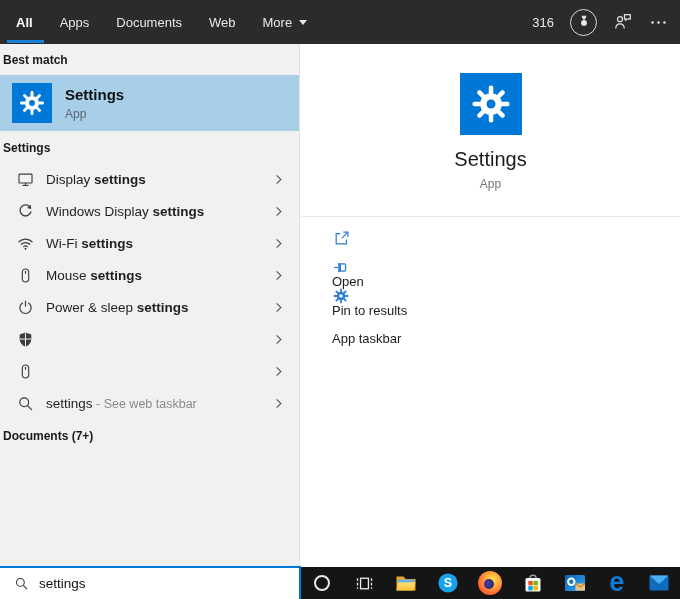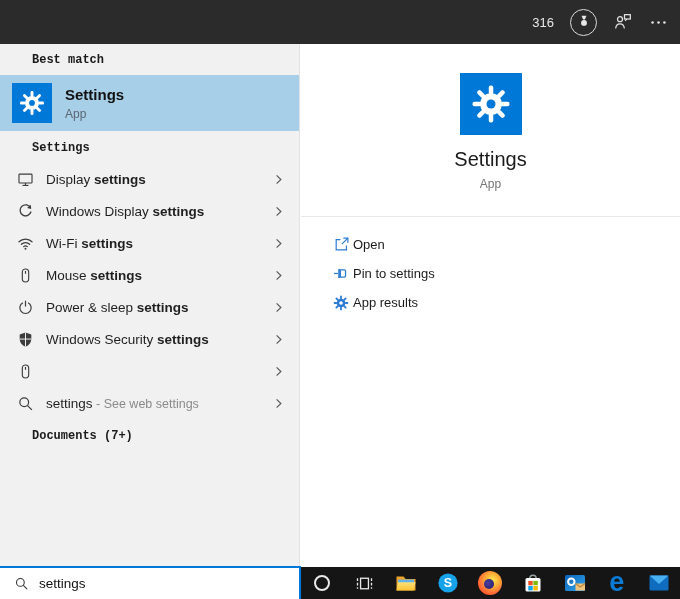--- a/index.html
+++ b/index.html
@@ -13,42 +13,42 @@
   .tab.active{color:#fff;font-weight:bold;}
   .tab.active::after{content:"";position:absolute;left:-9px;right:-11px;bottom:1px;height:3.5px;background:#1b80d7;}
   .tab .caret{width:0;height:0;border-left:4.5px solid transparent;border-right:4.5px solid transparent;border-top:5px solid #e6e6e6;margin-left:7px;}
   .tb-right{position:absolute;right:12px;top:0;height:100%;display:flex;align-items:center;gap:16px;}
   .points{font-size:13px;color:#e8e8e8;}
   .badge{width:27px;height:27px;border:1.6px solid #dcdcdc;border-radius:50%;display:flex;align-items:center;justify-content:center;}
   .ic{display:block;}
 
   
   .left{position:absolute;left:0;top:44px;width:300px;height:522px;background:#f1f1f1;border-right:1px solid #e2e2e2;}
-  .sec-h{font-size:12px;font-weight:bold;color:#1a1a1a;padding:10px 16px 8px 32px;font-family:Liberation Mono, monospace;}
+  .sec-h{font-size:12px;font-weight:bold;color:#1a1a1a;padding:10px 16px 8px 3px;}
   .sec-h.first{padding-top:9px;}
   .bm-row{height:56px;background:#a8cfe8;display:flex;align-items:center;padding-left:12px;gap:13px;cursor:default;}
   .tile{background:#0078d7;display:flex;align-items:center;justify-content:center;}
   .tile.sm{width:40px;height:40px;}
   .bm-title{font-size:15px;font-weight:600;color:#111;line-height:1.2;}
   .bm-sub{font-size:12px;color:#5a6673;margin-top:3px;}
   .row{height:32px;display:flex;align-items:center;padding:0 13px 0 16px;cursor:default;}
   .ric{width:19px;display:flex;justify-content:center;color:#3c3c3c;}
   .rtext{margin-left:11px;font-size:13.5px;color:#1f1f1f;white-space:pre;}
   .rtext b{font-weight:bold;}
   .rtext .dim{color:#8a8a8a;font-size:12.5px;}
   .chev{margin-left:auto;color:#5a5a5a;display:flex;}
 
   
   .right{position:absolute;left:301px;top:44px;width:379px;height:523px;background:#fff;}
   .tile.lg{width:62px;height:62px;margin:29px auto 0 auto;}
   .r-title{text-align:center;font-size:20px;color:#1a1a1a;margin-top:13px;}
   .r-sub{text-align:center;font-size:12px;color:#767676;margin-top:6px;}
   .r-div{height:1px;background:#e8e8e8;margin-top:25px;}
   .actions{padding:13px 0 0 31px;}
-  .act{height:29px;display:flex;align-items:center;gap:3px;cursor:default;}
+  .act{height:29px;display:flex;align-items:flex-start;gap:27px;cursor:default;flex-direction:column;}
   .aic{color:#2b7cd3;display:flex;width:18px;justify-content:center;}
   .alabel{font-size:13px;color:#1b1b1b;}
 
   
   .searchbox{position:absolute;left:0;top:566px;width:301px;height:33px;background:#fff;border-top:2px solid #0078d7;border-right:2px solid #0078d7;display:flex;align-items:center;padding-left:14px;gap:10px;}
   .searchbox svg{color:#333;}
   .searchbox input{border:none;outline:none;background:transparent;font-size:13.5px;color:#111;width:230px;padding:0;}
 
   
   .taskbar{position:absolute;left:301px;top:567px;width:379px;height:32px;background:#151515;display:flex;align-items:center;justify-content:space-around;}
@@ -150,20 +150,30 @@
     <linearGradient id="gOut" x1="0" y1="0" x2="1" y2="1">
       <stop offset="0" stop-color="#0b63b8"></stop>
         <stop offset="1" stop-color="#31a6f0"></stop>
     </linearGradient>
   </defs>
 </svg>
 
 <div class="screen">
 
   <div class="topbar">
+    <div class="tabs">
+      <div class="tab active">All</div>
+      <div class="tab">Apps</div>
+      <div class="tab">Documents</div>
+      <div class="tab">Web</div>
+      <div class="tab">
+          <span>More</span>
+          <span class="caret"></span>
+        </div>
+    </div>
     <div class="tb-right">
       <span class="points">316</span>
       <span class="badge" style="color:#e8e8e8">
           <svg class="ic" width="16" height="16">
             <use href="#i-medal"></use>
           </svg>
         </span>
       <span style="color:#e2e2e2">
           <svg class="ic" width="20" height="20">
             <use href="#i-feedback"></use>
@@ -258,21 +268,20 @@
             <use href="#i-chevron"></use>
           </svg>
         </span>
     </div>
     <div class="row">
       <span class="ric">
           <svg class="ic" width="17" height="17">
             <use href="#i-shield"></use>
           </svg>
         </span>
-      <span class="rtext"><span>Windows Security </span><b>settings</b></span>
       <span class="chev">
           <svg class="ic" width="15" height="15">
             <use href="#i-chevron"></use>
           </svg>
         </span>
     </div>
     <div class="row">
       <span class="ric">
           <svg class="ic" width="17" height="17">
             <use href="#i-mouse"></use>
@@ -285,21 +294,21 @@
         </span>
     </div>
 
 
     <div class="row">
       <span class="ric">
           <svg class="ic" width="17" height="17">
             <use href="#i-search"></use>
           </svg>
         </span>
-      <span class="rtext"><span>settings</span><span class="dim"> - See web settings</span></span>
+      <span class="rtext"><span>settings</span><span class="dim"> - See web taskbar</span></span>
       <span class="chev">
           <svg class="ic" width="15" height="15">
             <use href="#i-chevron"></use>
           </svg>
         </span>
     </div>
 
     <div class="sec-h">Documents (7+)</div>
   </div>
 
@@ -320,29 +329,29 @@
             </svg>
           </span>
         <span class="alabel">Open</span>
       </div>
       <div class="act">
         <span class="aic">
             <svg class="ic" width="17" height="17">
               <use href="#i-pin"></use>
             </svg>
           </span>
-        <span class="alabel">Pin to settings</span>
+        <span class="alabel">Pin to results</span>
       </div>
       <div class="act">
         <span class="aic" style="--hole:#ffffff">
             <svg class="ic" width="16" height="16">
               <use href="#i-gear"></use>
             </svg>
           </span>
-        <span class="alabel">App results</span>
+        <span class="alabel">App taskbar</span>
       </div>
     </div>
   </div>
 
   <div class="searchbox">
     <svg class="ic" width="15" height="15">
         <use href="#i-search"></use>
       </svg>
     <input type="text" value="settings" style="">
   </div>

